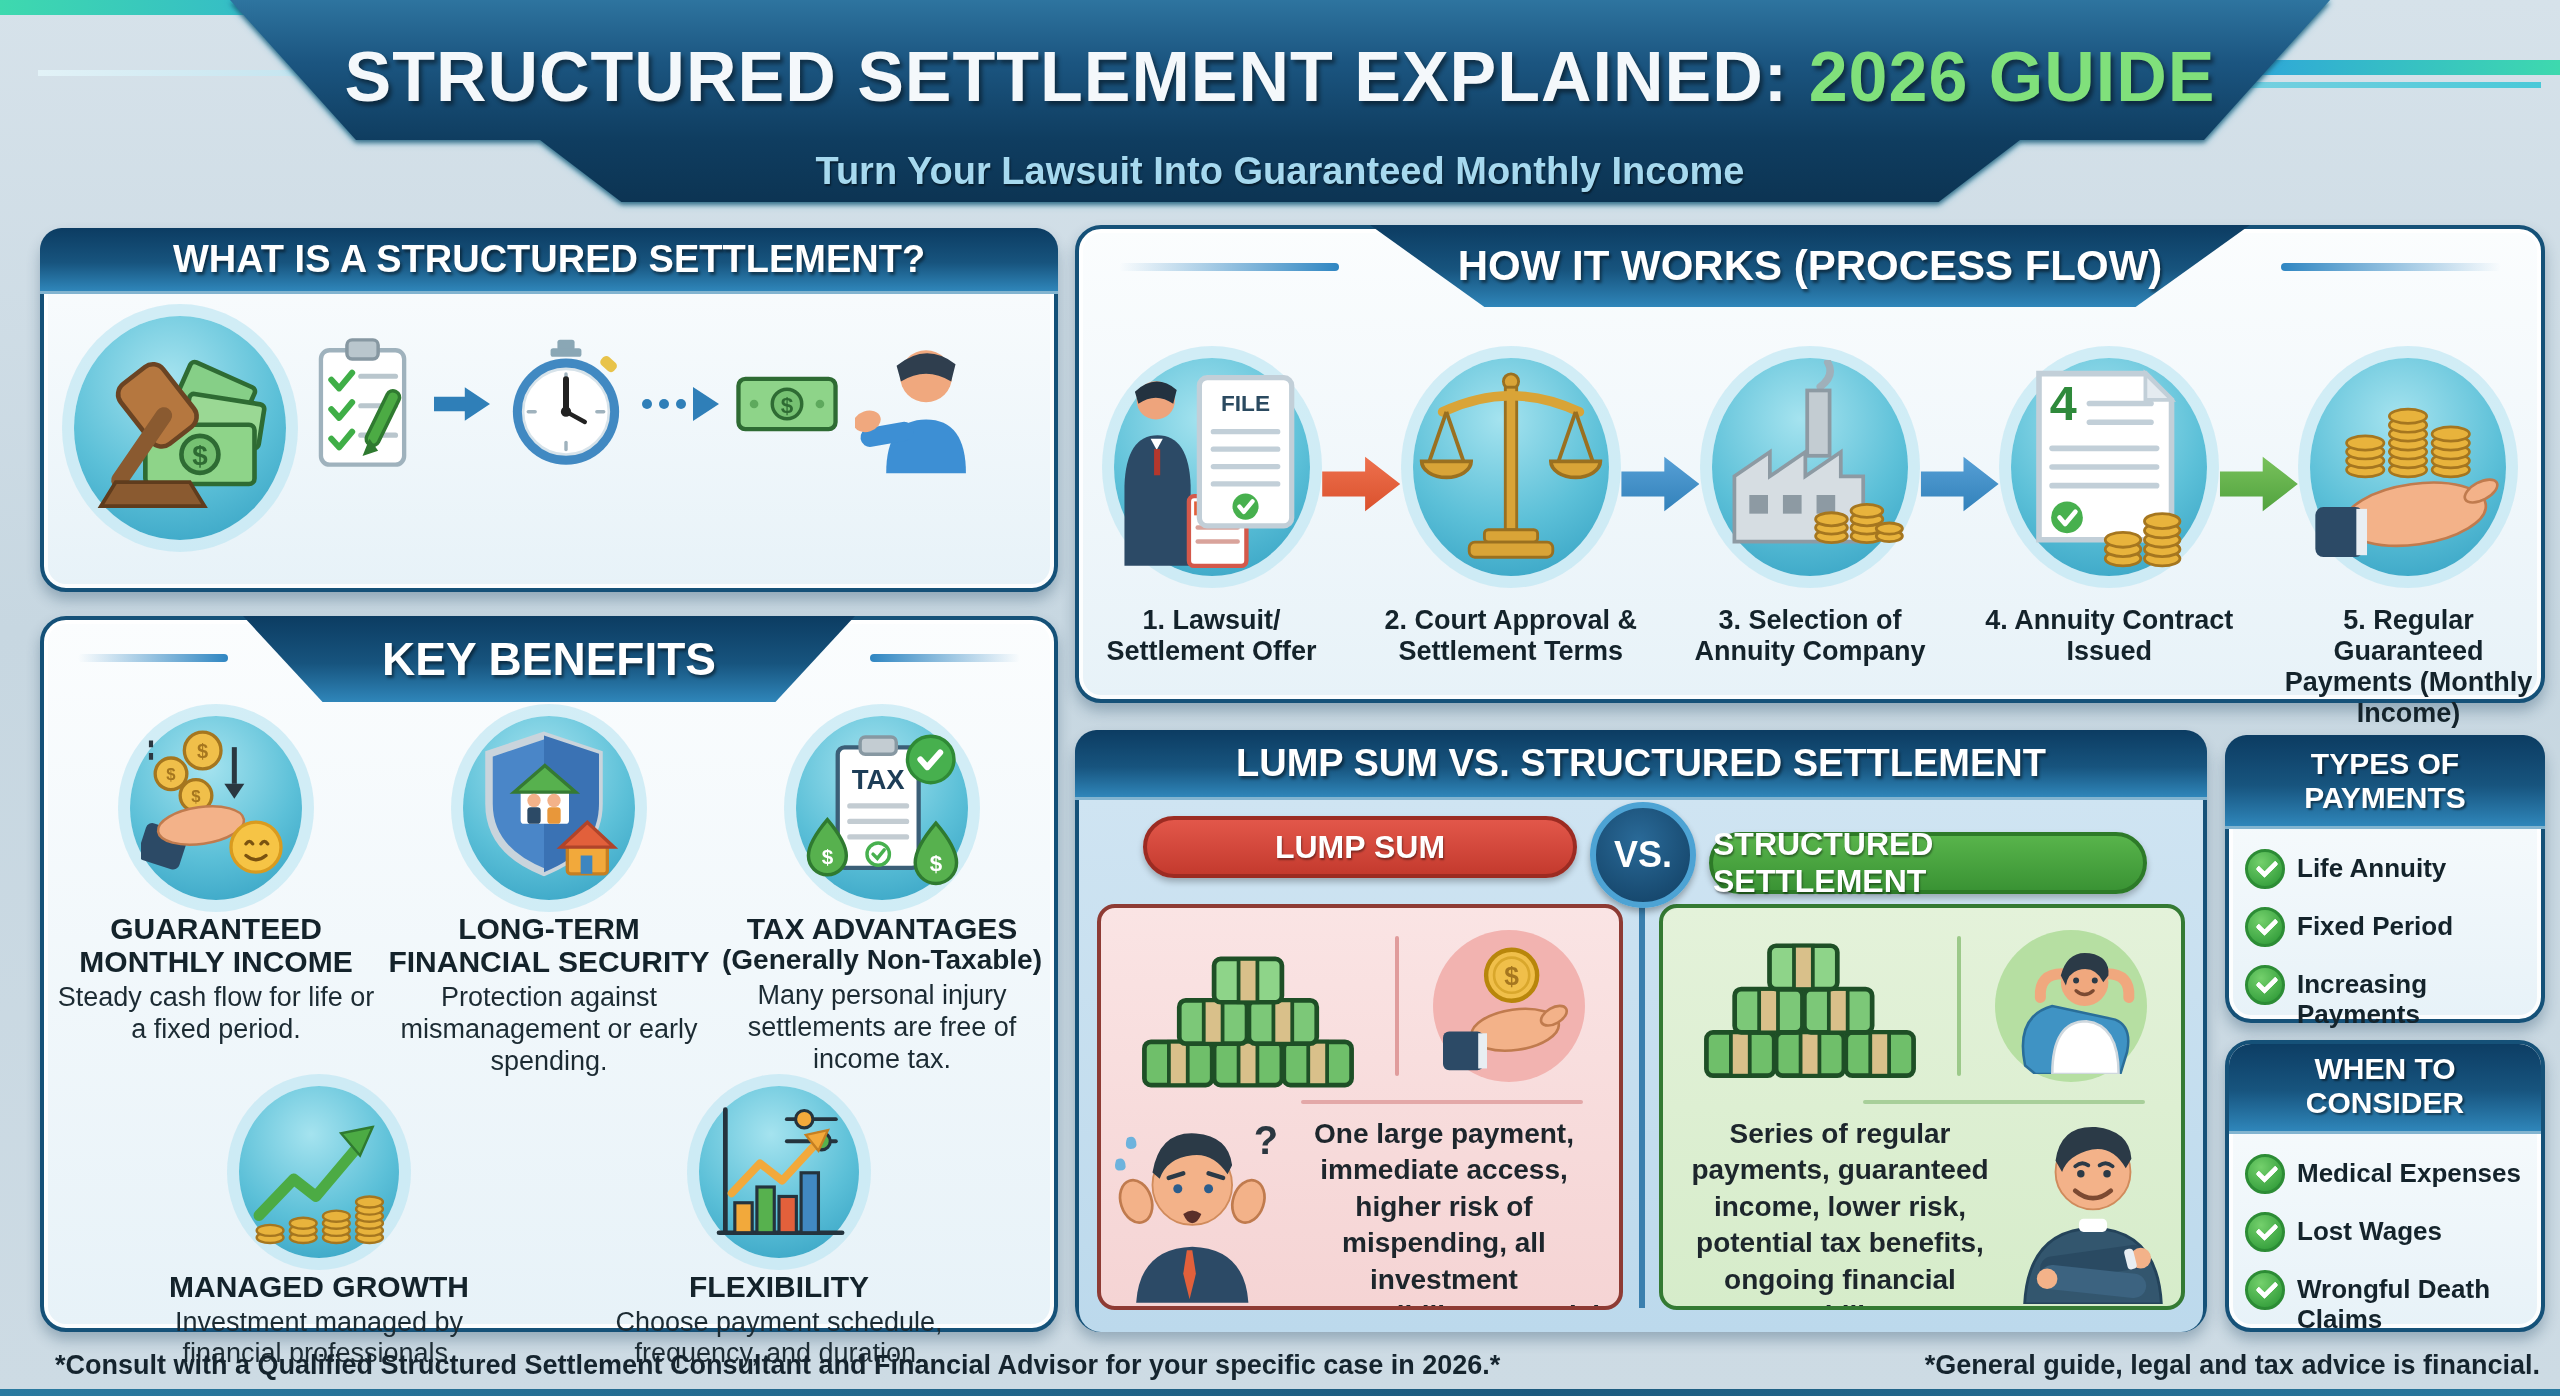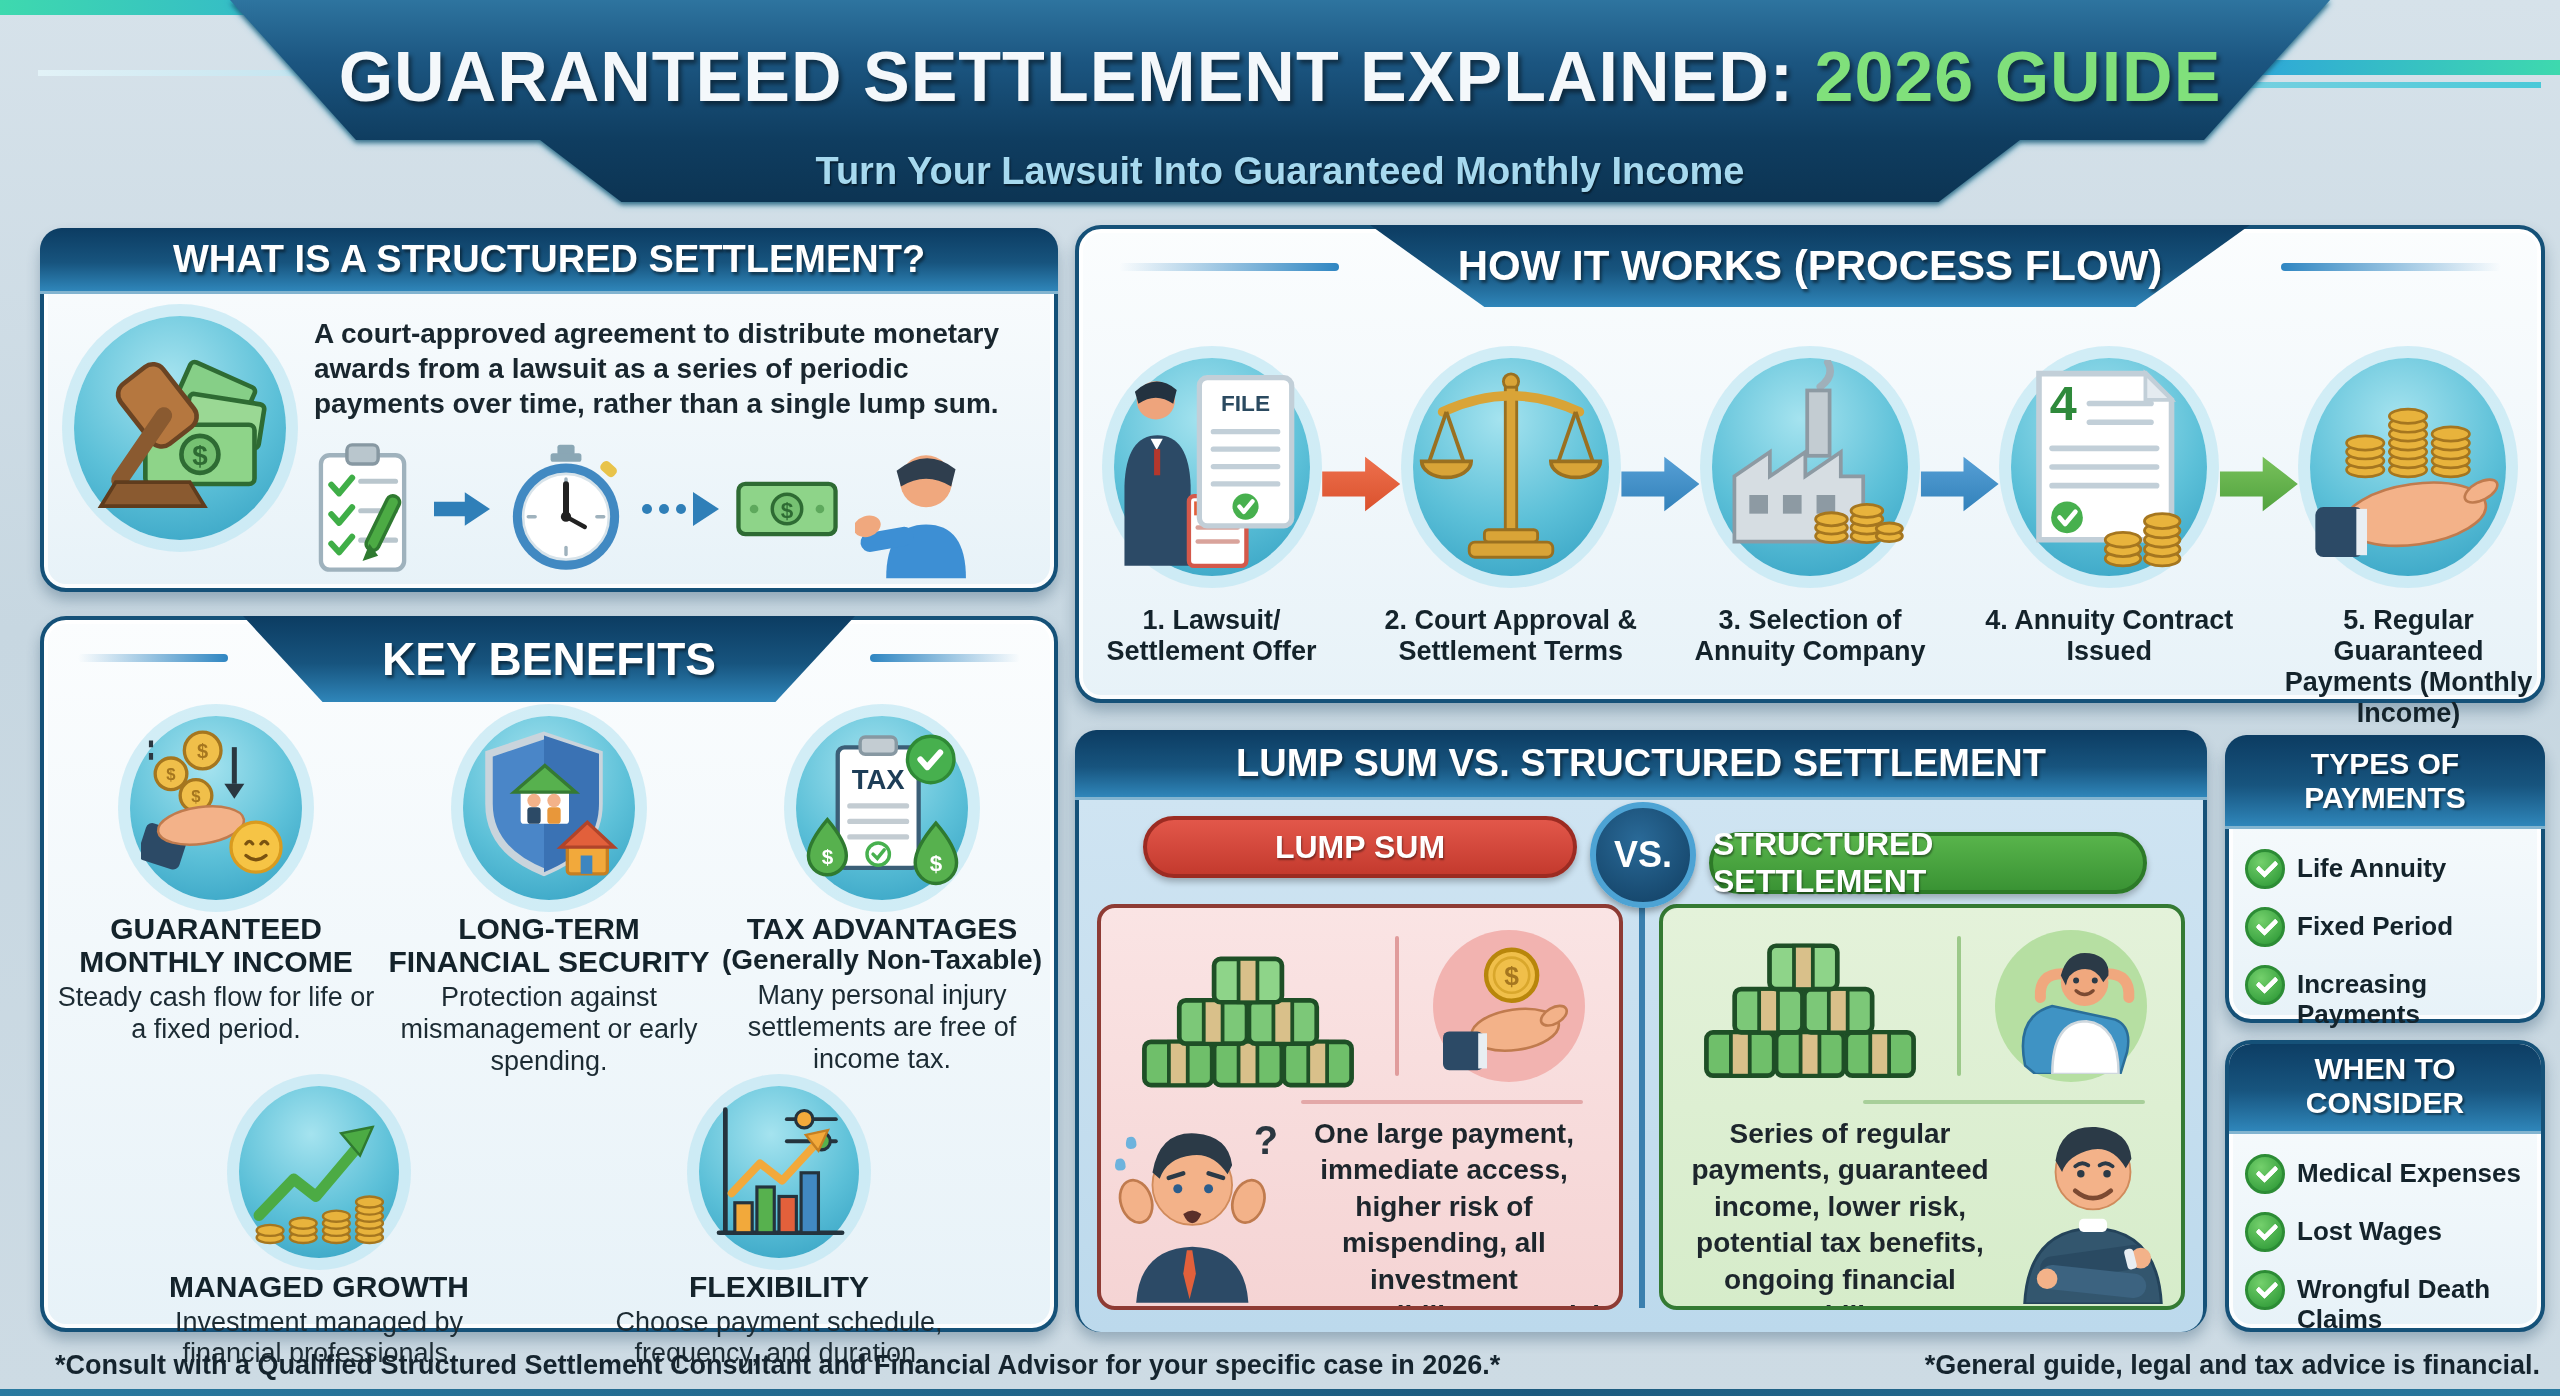--- a/index.html
+++ b/index.html
@@ -155,21 +155,21 @@
 <div class="page">
 
   <div class="tl1"></div>
   <div class="tl2"></div>
   <div class="tr1"></div>
   <div class="tr2"></div>
   <div class="bottom-strip"></div>
 
   <div class="banner">
     <div class="banner-main">
-      <div class="title"><span>GUARANTEED SETTLEMENT EXPLAINED: </span><span class="accent">2026 GUIDE</span></div>
+      <div class="title"><span>STRUCTURED SETTLEMENT EXPLAINED: </span><span class="accent">2026 GUIDE</span></div>
     </div>
     <div class="banner-sub">
       <div class="subtitle">Turn Your Lawsuit Into Guaranteed Monthly Income</div>
     </div>
   </div>
 
   <div class="card" style="left:40px; top:228px; width:1018px; height:364px;">
     <div class="card-header" style="font-size:38px;">WHAT IS A STRUCTURED SETTLEMENT?</div>
     <div class="what-body">
       <div class="round-icon" style="width:212px; height:224px;">
@@ -180,21 +180,20 @@
             <rect x="62" y="96" width="118" height="64" rx="6" fill="#8ed489"></rect>
             <circle cx="121" cy="128" r="20" fill="#76c172"></circle>
           </g>
           <text x="121" y="139" font-size="30" font-weight="bold" fill="#2e6b33" text-anchor="middle">$</text>
           <rect x="46" y="34" width="58" height="82" rx="14" transform="rotate(-38 75 75)" fill="#b5773f" stroke="#6b4423" stroke-width="5"></rect>
           <line x1="82" y1="86" x2="34" y2="156" stroke="#8a5a30" stroke-width="18" stroke-linecap="round"></line>
           <path d="M14 184 h112 l-16 -26 h-80 z" fill="#8a5a30" stroke="#5f3c1d" stroke-width="4"></path>
         </svg>
       </div>
       <div style="flex:1;">
-        <div class="what-desc">A court-approved agreement to distribute monetary awards from a lawsuit as a series of periodic payments over time, rather than a single lump sum.</div>
         <div class="mini-flow">
           <svg width="104" height="136" viewBox="0 0 120 152">
             <rect x="8" y="14" width="96" height="132" rx="10" fill="#fff" stroke="#9fb2bd" stroke-width="5"></rect>
             <rect x="38" y="2" width="36" height="22" rx="6" fill="#b9c6cd" stroke="#8798a2" stroke-width="4"></rect>
             <g stroke="#3fae47" stroke-width="7" fill="none" stroke-linecap="round" stroke-linejoin="round">
               <path d="M20 48 l9 10 l15 -18"></path>
                 <path d="M20 82 l9 10 l15 -18"></path>
                 <path d="M20 116 l9 10 l15 -18"></path>
             </g>
             <g stroke="#b9c6cd" stroke-width="6" stroke-linecap="round">

